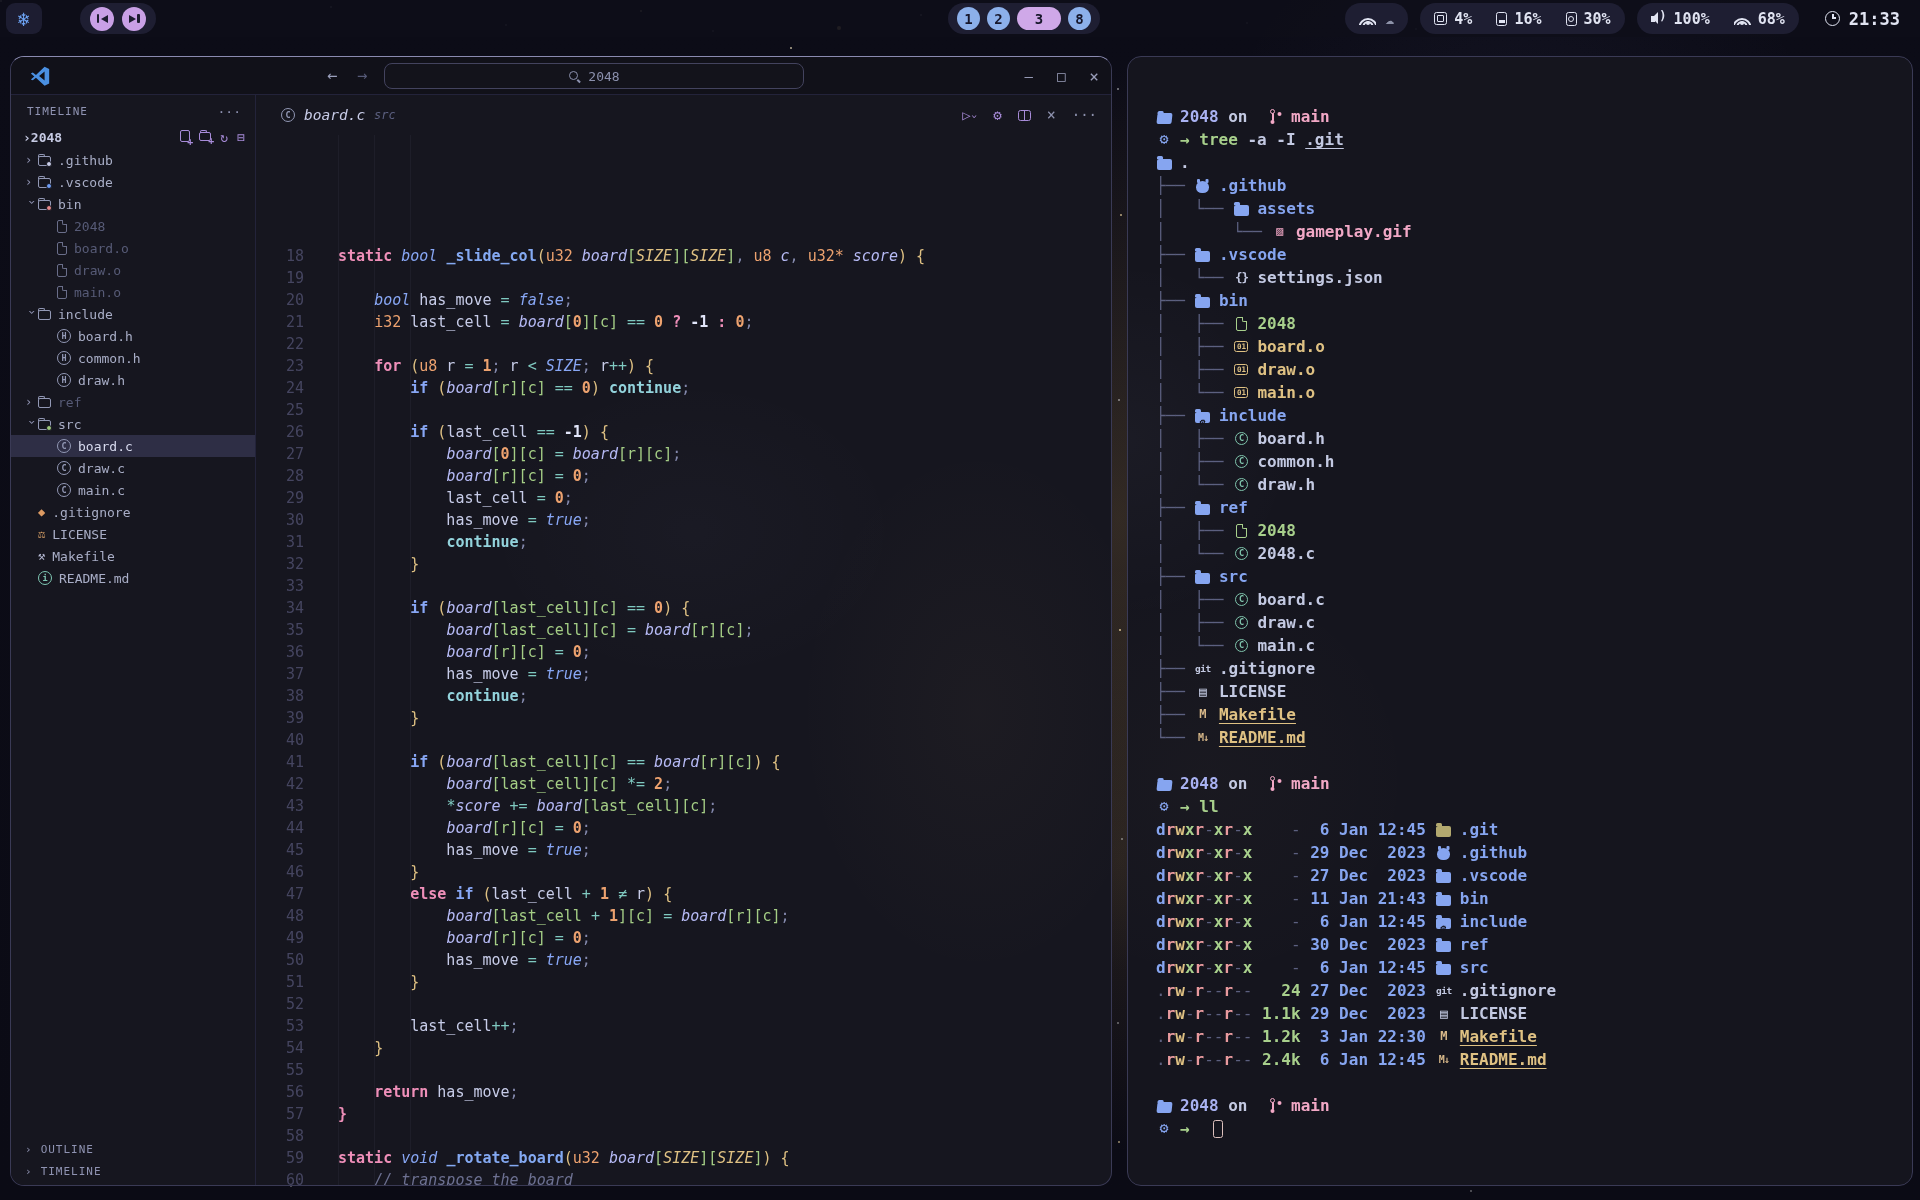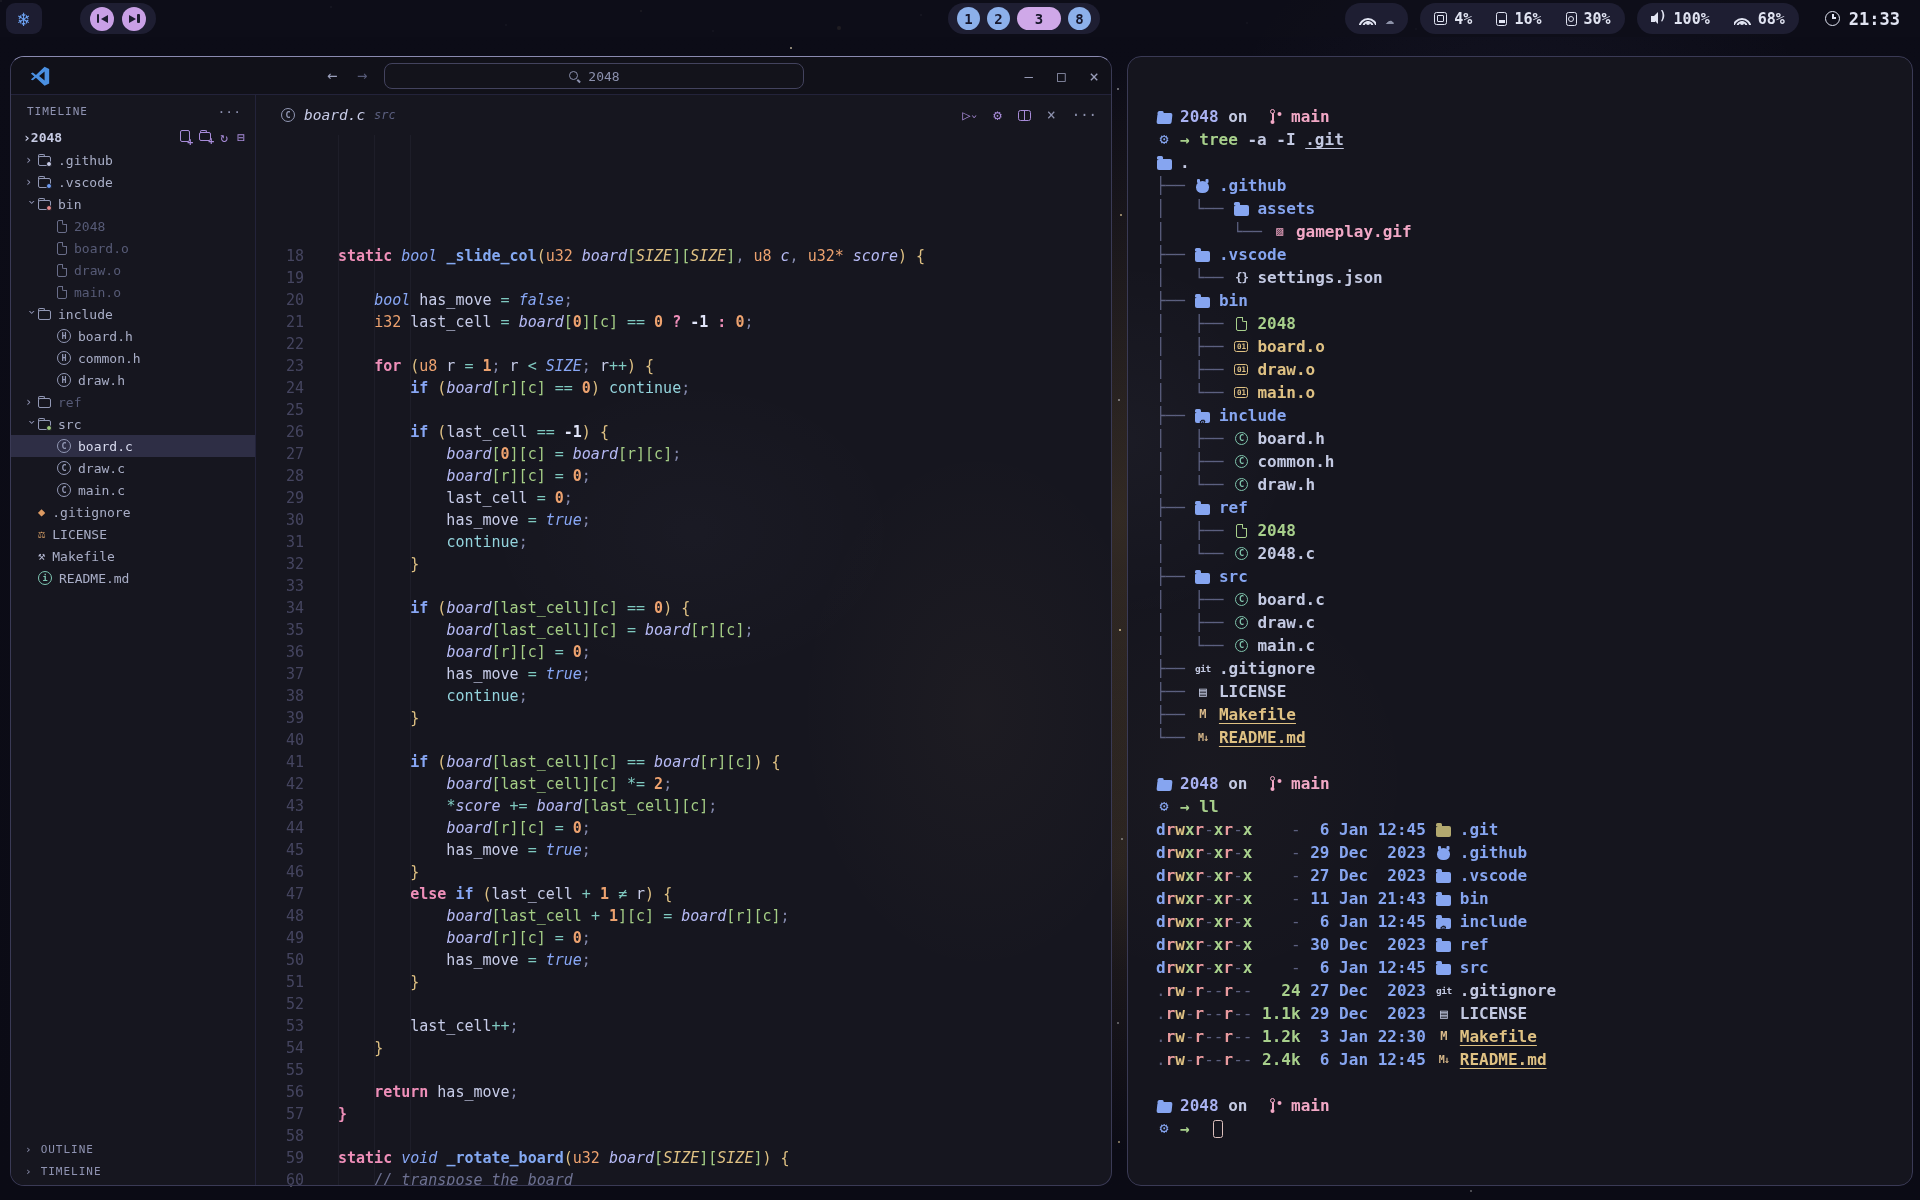--- a/index.html
+++ b/index.html
@@ -121,21 +121,21 @@
   .ic-split{width:13px;height:11px;border:1.5px solid currentColor;border-radius:2.5px}
   .ic-split::before{content:"";position:absolute;left:5px;top:0;bottom:0;width:1.5px;background:currentColor}
   #code{position:relative;font-size:15px;line-height:22px;white-space:pre}
   .guide{position:absolute;top:0;bottom:0;width:1px;background:rgba(200,200,235,.05)}
   .cline{display:flex;height:22px}
   .cline .ln{width:70px;padding-right:22px;text-align:right;color:#454560;flex:none}
   .cline .ct{margin-left:12px}
   .k{color:#ef8fb9;font-weight:700}.t{color:#88a7f5;font-style:italic}.p{color:#eda26f}
   .f{color:#84a9f2;font-weight:700}.v{color:#b6baf5;font-style:italic}.n{color:#eda26f;font-weight:700}
   .o{color:#7fc9c0}.q{color:#8489ad}.g{color:#dfc183}.e{color:#a4cd85}
-  .s{color:#dfc183;font-style:italic}.i{color:#88a7f5;font-weight:700}.c{color:#93d3dc;font-weight:400}
+  .s{color:#dfc183;font-style:italic}.i{color:#88a7f5;font-weight:700}.c{color:#93d3dc;font-weight:700}
   .m{color:#6d7192;font-style:italic}.w{color:#c7cce8}.b{color:#e2e6fa;font-weight:700}
   
   #term{padding:48px 10px 0 28px;font-size:16px;line-height:23px;font-weight:700;white-space:pre;color:#c3c9e2}
   .tline{height:23px;display:flex;align-items:center}
   .c-b{color:#86a5f0}.c-bb{color:#86a5f0}.c-l{color:#a9b2f2}.c-p{color:#f2a8c6}
   .c-g{color:#a8d08c}.c-gb{color:#a8d08c}.c-w{color:#c3c9e2}
   .c-wu{color:#c3c9e2;text-decoration:underline;text-underline-offset:3px}
   .c-tr{color:#5c6080;font-weight:400}.c-y{color:#dfc183}
   .c-yu{color:#dfc183;text-decoration:underline;text-underline-offset:3px}
   .c-r{color:#e89a9e}.c-t{color:#7fc4ac}.c-tan{color:#d9b98a}.c-gold{color:#b3a96f}

